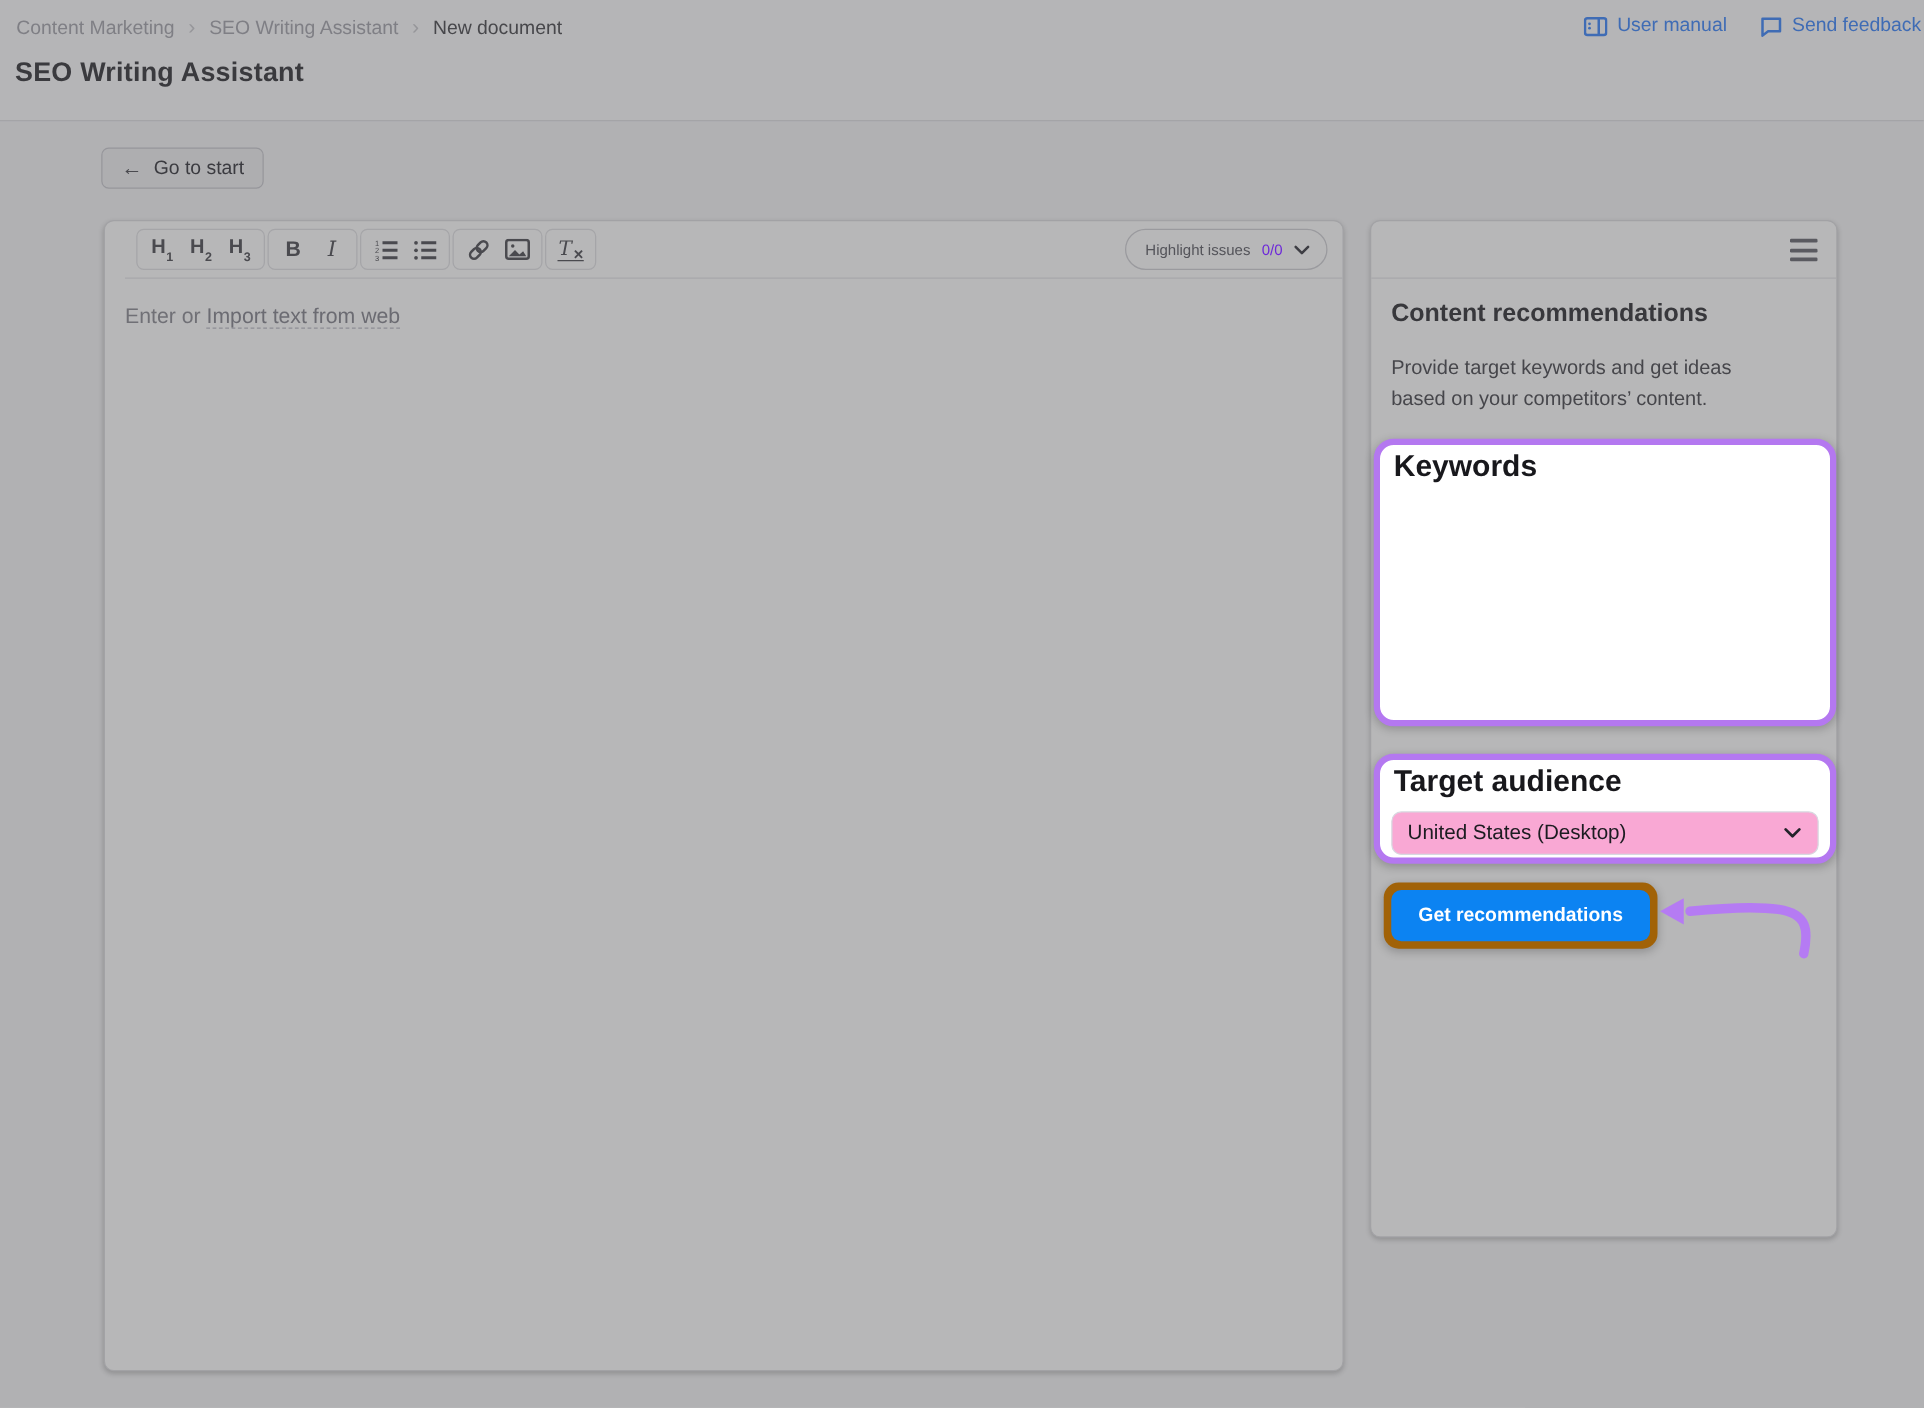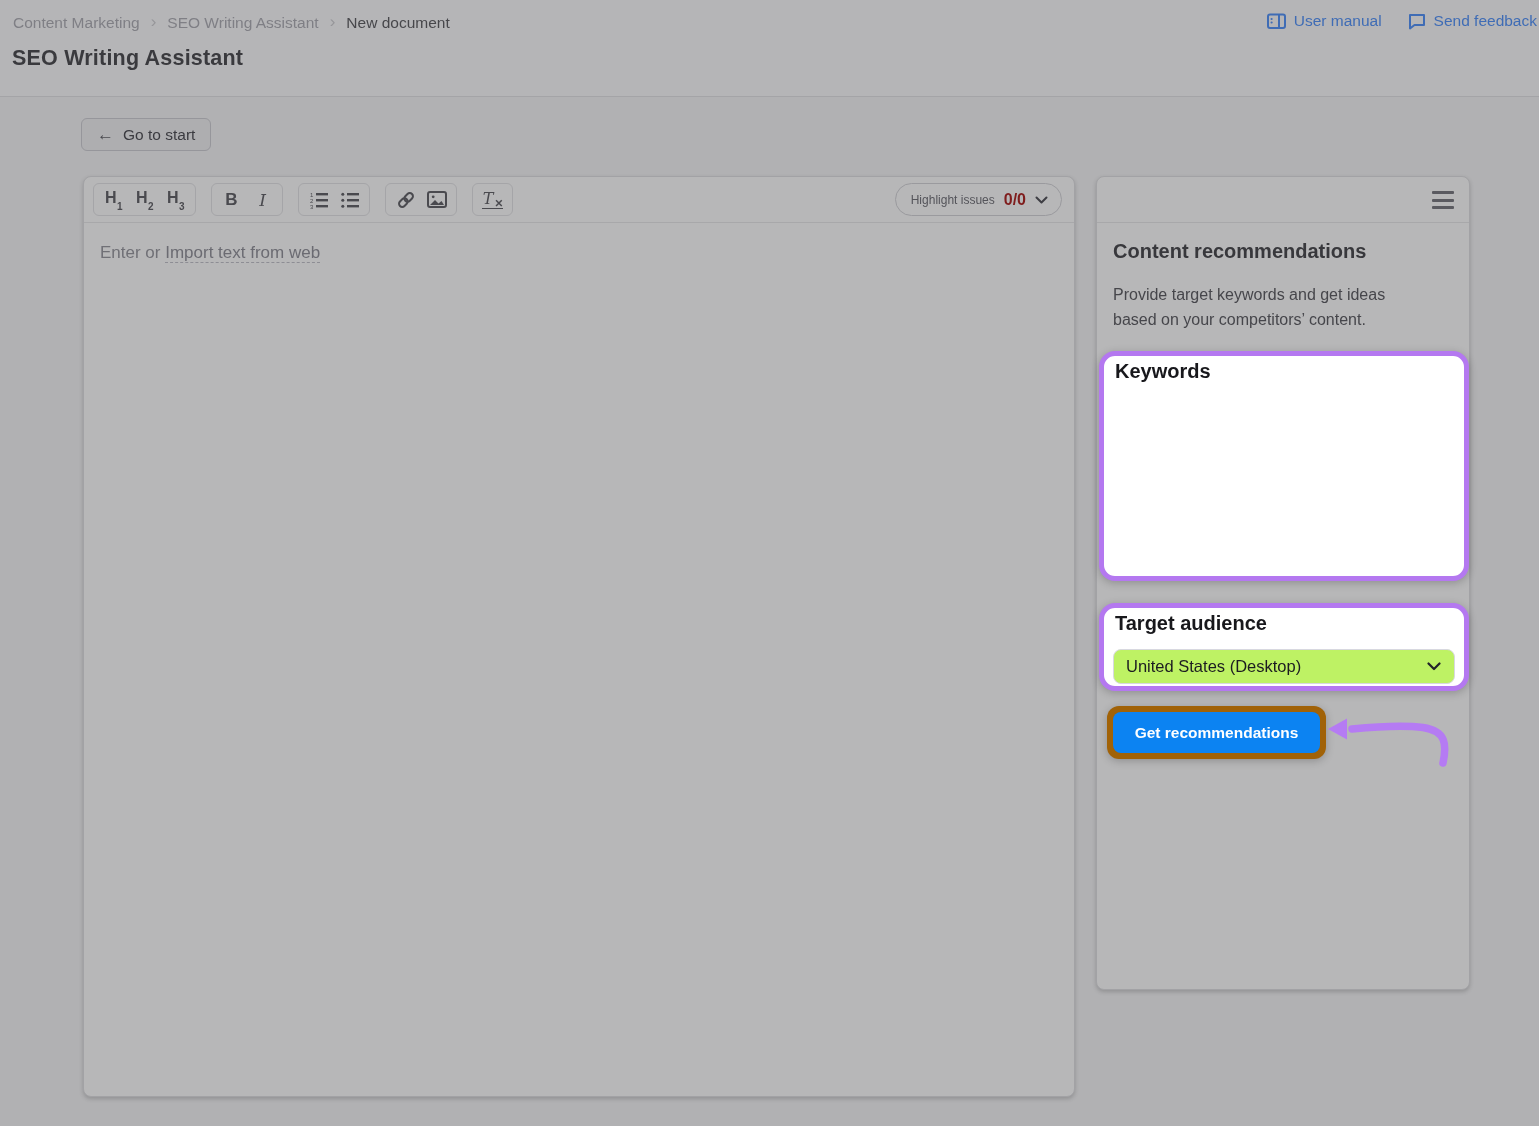--- a/index.html
+++ b/index.html
@@ -18,56 +18,56 @@
   .hlink svg { display:block; }
 
   
   .go-to-start { position:absolute; left:81px; top:118px; height:33px; padding:0 15px; display:flex; align-items:center; gap:9px;
     background:#aeaeb0; border:1px solid #96969b; border-radius:6px; color:#3b3b40; font-size:15.5px; cursor:pointer; }
   .go-arrow { font-size:17px; line-height:1; color:#4a4a4f; }
 
   
   .editor { position:absolute; left:83px; top:176px; width:992px; height:921px; background:#b7b7b8;
     border:1px solid #a2a2a5; border-radius:8px; box-shadow:0 2px 4px rgba(0,0,0,.18); }
-  .editor-toolbar { position:relative; height:46px; border-bottom:1px solid #a8a8aa; display:flex; align-items:center; padding-left:9px; gap:15px; }
+  .editor-toolbar { position:relative; height:46px; border-bottom:1px solid #a8a8aa; display:flex; align-items:center; padding-left:9px; gap:2px;margin-left:16px; }
   .tb-group { display:flex; align-items:center; height:33px; border:1px solid #a5a5a8; border-radius:6px; padding:0 4px; background:transparent; }
   .tb-btn { width:31px; height:29px; display:flex; align-items:center; justify-content:center; color:#4a4a4f; cursor:pointer; border-radius:4px; }
   .tb-btn .hl { font-size:16px; font-weight:600; letter-spacing:0; }
   .tb-btn .hl sub { font-size:10px; font-weight:600; position:relative; top:2px; left:0.5px; }
   .tb-bold { font-size:17px; font-weight:bold; }
   .tb-italic { font-family:"DejaVu Serif","Liberation Serif",serif; font-style:italic; font-size:17px; font-weight:500; }
   .tb-clear { font-family:"DejaVu Serif","Liberation Serif",serif; font-style:italic; font-size:16px; font-weight:500; border-bottom:1.5px solid #4a4a4f; line-height:1.15; padding:0 1px; position:relative; }
   .tb-clear .x { font-family:"Liberation Sans",sans-serif; font-style:normal; font-size:10.5px; font-weight:bold; position:relative; top:3px; left:1px; }
   .tb-btn svg { display:block; }
   .highlight-pill { position:absolute; right:12px; top:6px; height:33px; display:flex; align-items:center; gap:9px;
     border:1px solid #9a9a9e; border-radius:17px; padding:0 13px 0 15px; cursor:pointer; }
   .highlight-pill .lab { color:#54545a; font-size:12px; }
-  .highlight-pill .cnt { color:#7f1d1d; font-size:16px;font-weight:bold; }
+  .highlight-pill .cnt { color:#6d28d9; font-size:12px; }
   .editor-content { padding:20px 16px; font-size:17px; color:#707076; }
   .import-link { color:#6b6b72; border-bottom:1.5px dashed #8d8d94; cursor:pointer; }
 
   
   .panel { position:absolute; left:1096px; top:176px; width:374px; height:814px; background:#b7b7b8;
     border:1px solid #a2a2a5; border-radius:8px; box-shadow:0 2px 4px rgba(0,0,0,.18); }
   .panel-header { position:relative; height:46px; border-bottom:1px solid #a8a8aa; }
   .hamburger { position:absolute; right:15px; top:14px; width:22px; height:18px; display:flex; flex-direction:column; justify-content:space-between; cursor:pointer; }
   .hamburger span { display:block; height:3px; background:#5a5a60; border-radius:1px; }
   .panel-title { position:absolute; left:16px; top:63px; font-size:20px; font-weight:bold; color:#38383c; }
   .panel-desc { position:absolute; left:16px; top:105px; width:310px; font-size:16px; line-height:25px; color:#46464b; }
 
   .spot-card { position:absolute; left:2px; width:370px; background:#ffffff; border:5px solid #b478f0; border-radius:16px;
     box-shadow:0 2px 8px rgba(0,0,0,.22); }
   .card-keywords { top:174px; height:230px; }
   .card-audience { top:426px; height:88px; }
-  .card-label { position:absolute; left:11px; top:4px; font-size:20px; font-weight:bold; color:#18181c; }
+  .card-label { position:absolute; left:11px; top:4px; font-size:24px; font-weight:bold; color:#18181c; }
   .keywords-input { position:absolute; left:9px; top:43px; width:342px; height:175px; resize:none; border:1px solid #d8d8e0; border-radius:10px;
     padding:17px 13px; font-family:"Liberation Sans","DejaVu Sans",sans-serif; font-size:16.5px; color:#2b2b30; outline:none; }
   .keywords-input::placeholder { color:#8a8a94; opacity:1; }
   .select-box { position:absolute; left:9px; top:41px; width:342px; height:35px; border:1px solid #d8d8e0; border-radius:8px;
-    background:#bef264; display:flex; align-items:center; padding:0 12px; font-size:16.5px; color:#1c1c21; cursor:pointer; }
+    background:#f9a8d4; display:flex; align-items:center; padding:0 12px; font-size:16.5px; color:#1c1c21; cursor:pointer; }
   .select-box svg { position:absolute; right:13px; }
 
   .getrec-wrap { position:absolute; left:10px; top:529px; width:219px; height:53px; background:#a16207; border-radius:12px;
     box-shadow:0 2px 8px rgba(0,0,0,.22); }
   .getrec-btn { position:absolute; left:6px; top:6px; width:207px; height:41px; background:#0c83f2; border:none; border-radius:8px;
     color:#ffffff; font-family:"Liberation Sans","DejaVu Sans",sans-serif; font-size:15.5px; font-weight:bold; cursor:pointer; }
 
   .spot-arrow { position:absolute; left:1310px; top:703px; pointer-events:none; }
 </style>
 </head>

